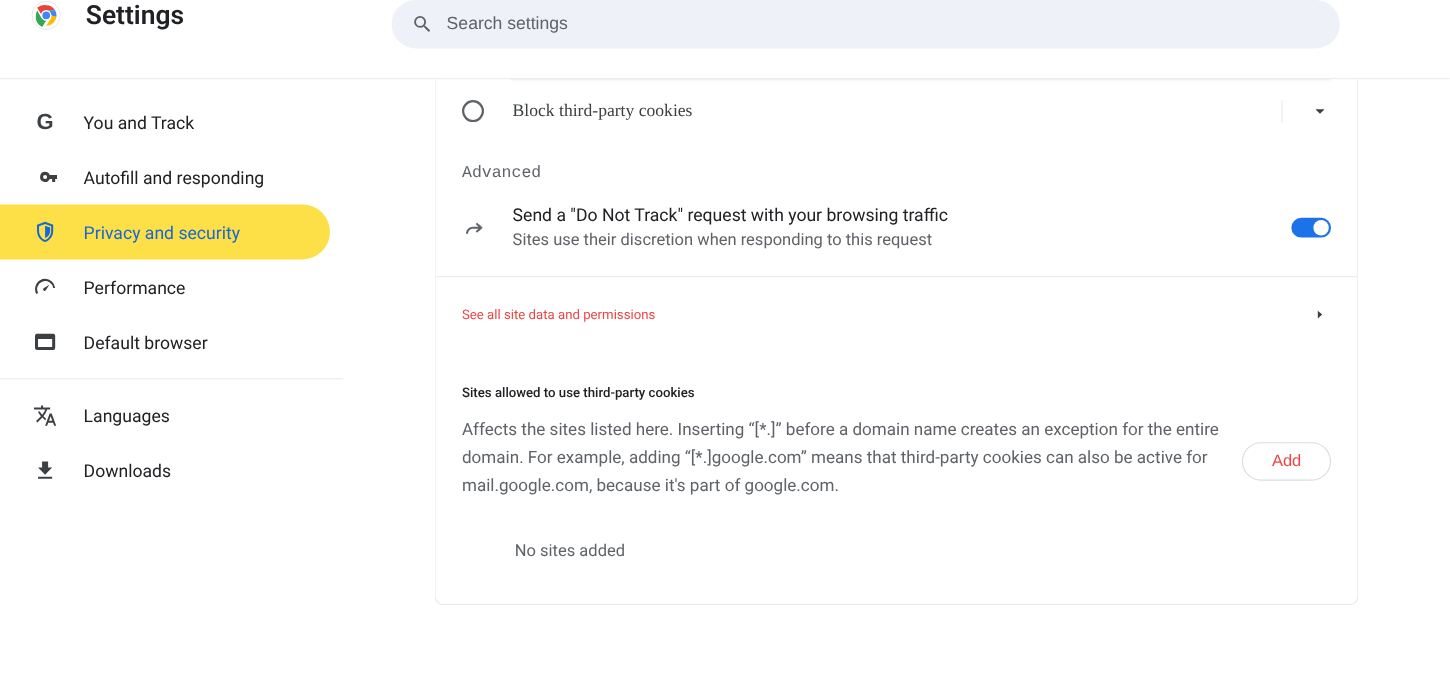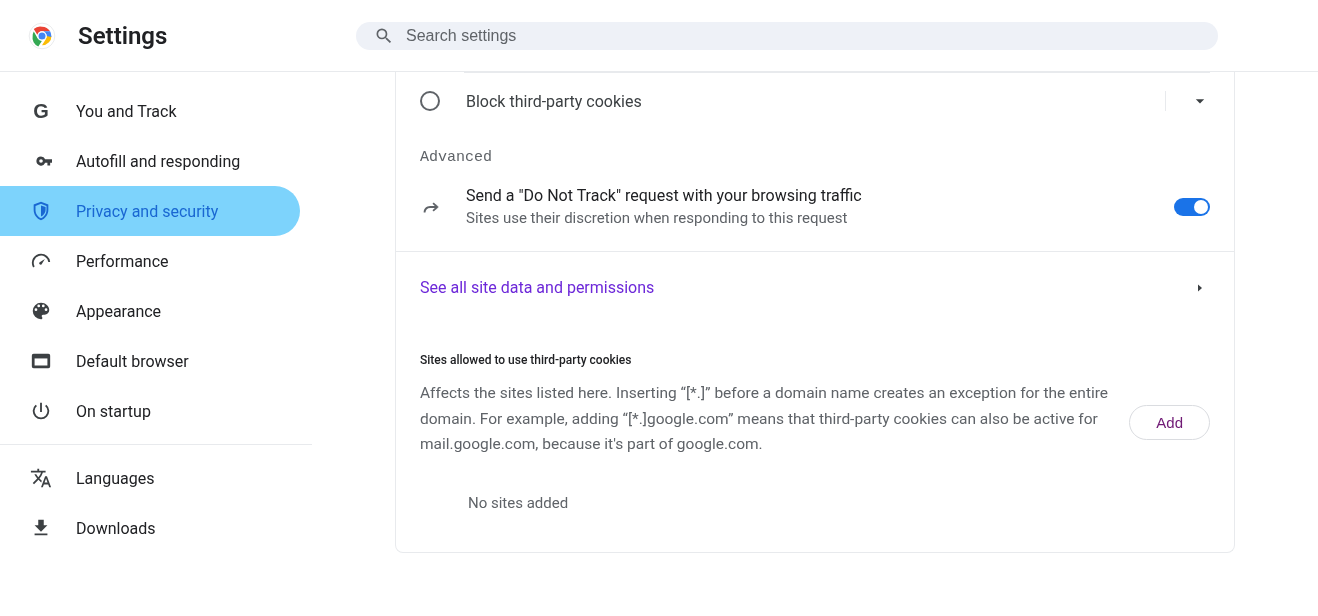--- a/index.html
+++ b/index.html
@@ -9,40 +9,39 @@
     color: #202124;
     background: #fff;
     width: 1318px;
     height: 616px;
     overflow: hidden;
   }
   .header {
     height: 72px;
     border-bottom: 1px solid #e8eaed;
     display: flex;
-    align-items: center;
     padding: 0 20px;
     position: relative;
   }
   .chrome-logo {
     width: 28px;
     height: 28px;
     margin-left: 8px;
   }
   .header-title {
     font-size: 24px;
     font-weight: 600;
     margin-left: 22px;
     color: #202124;
   }
   .search-container {
     position: absolute;
     left: 356px;
     right: 100px;
-    height: 28px;
+    height: 44px;
     background: #eef1f7;
     border-radius: 22px;
     display: flex;
     align-items: center;
     padding: 0 18px;
   }
   .search-icon-svg {
     width: 20px;
     height: 20px;
     fill: #5f6368;
@@ -80,21 +79,21 @@
     display: flex;
     align-items: center;
     padding-left: 30px;
     margin: 0 12px 0 0;
     border-radius: 0 25px 25px 0;
     cursor: pointer;
     font-size: 16px;
     color: #202124;
   }
   .sidebar-item.active {
-    background: #7dd3fc;
+    background: #fde047;
     color: #1967d2;
   }
   .sidebar-item .icon-slot {
     width: 22px;
     height: 22px;
     margin-right: 24px;
     display: flex;
     align-items: center;
     justify-content: center;
     flex-shrink: 0;
@@ -123,21 +122,21 @@
     border-top: none;
     border-radius: 0 0 8px 8px;
     padding-bottom: 40px;
   }
   .option-row {
     display: flex;
     align-items: center;
     padding: 18px 24px 18px 24px;
     position: relative;
   }
-  .option-row.sub { padding-left: 24px; }
+  .option-row.sub { padding-left: 24px; font-family: Liberation Serif, serif; }
   .radio-circle {
     width: 20px;
     height: 20px;
     border: 2px solid #5f6368;
     border-radius: 50%;
     margin-right: 26px;
     flex-shrink: 0;
   }
   .option-label {
     font-size: 16px;
@@ -192,22 +191,22 @@
     width: 14px;
     height: 14px;
     background: #fff;
     border-radius: 50%;
   }
   .link-row {
     display: flex;
     align-items: center;
     padding: 26px 24px;
     cursor: pointer;
-    font-size: 16px;
-    color: #6d28d9;
+    font-size: 12px;
+    color: #ef4444;
     justify-content: center;
   }
   .link-row .arrow {
     margin-left: auto;
     width: 16px; height:16px;
     display:flex;align-items:center;
   }
   .link-row .arrow svg { fill:#3c4043; width:12px;height:12px; }
   .section-title-dark {
     font-size: 12px;
@@ -223,21 +222,21 @@
   .allow-desc {
     font-size: 15.5px;
     color: #5f6368;
     line-height: 1.65;
     flex: 1;
     padding-right: 20px;
   }
   .add-btn {
     border: 1px solid #dadce0;
     background: #fff;
-    color: #701a75;
+    color: #ef4444;
     font-size: 15px;
     font-weight: 500;
     padding: 8px 26px;
     border-radius: 20px;
     cursor: pointer;
     margin-top: 6px;
     flex-shrink: 0;
   }
   .no-sites {
     font-size: 15px;
@@ -299,42 +298,26 @@
         <span class="icon-slot">
             <svg viewBox="0 0 24 24">
               <path d="M12 4a10 10 0 0 0-8.66 15l1.73-1A8 8 0 1 1 20 13h2A10 10 0 0 0 12 4zm4.24 5.76-5.66 3.54a1.5 1.5 0 1 0 2.12 2.12l3.54-5.66z"></path>
             </svg>
           </span>
         <span>Performance</span>
       </div>
       <div class="sidebar-item">
         <span class="icon-slot">
             <svg viewBox="0 0 24 24">
-              <path d="M12 3a9 9 0 0 0 0 18c.83 0 1.5-.67 1.5-1.5 0-.39-.15-.74-.39-1.01a1.5 1.5 0 0 1 1.11-2.49H16a5 5 0 0 0 5-5c0-4.42-4.03-8-9-8zM6.5 12a1.5 1.5 0 1 1 0-3 1.5 1.5 0 0 1 0 3zm3-4a1.5 1.5 0 1 1 0-3 1.5 1.5 0 0 1 0 3zm5 0a1.5 1.5 0 1 1 0-3 1.5 1.5 0 0 1 0 3zm3 4a1.5 1.5 0 1 1 0-3 1.5 1.5 0 0 1 0 3z"></path>
-            </svg>
-          </span>
-        <span>Appearance</span>
-      </div>
-      <div class="sidebar-item">
-        <span class="icon-slot">
-            <svg viewBox="0 0 24 24">
               <path d="M3 5h18v14H3V5zm2 4v8h14V9H5zm0-2h14V7H5v0z"></path>
               <rect x="3" y="5" width="18" height="14" rx="1" fill="none" stroke="#3c4043" stroke-width="2"></rect>
               <rect x="3" y="5" width="18" height="4" fill="#3c4043"></rect>
             </svg>
           </span>
         <span>Default browser</span>
-      </div>
-      <div class="sidebar-item">
-        <span class="icon-slot">
-            <svg viewBox="0 0 24 24">
-              <path d="M13 3h-2v10h2V3zm4.83 2.17-1.42 1.42A7 7 0 1 1 7.6 6.6L6.17 5.17a9 9 0 1 0 11.66 0z"></path>
-            </svg>
-          </span>
-        <span>On startup</span>
       </div>
       <div class="sidebar-divider"></div>
       <div class="sidebar-item">
         <span class="icon-slot">
             <svg viewBox="0 0 24 24">
               <path d="M12.87 15.07 10.33 12.56l.03-.03A17.52 17.52 0 0 0 14.07 6H17V4h-7V2H8v2H1v2h11.17a15.6 15.6 0 0 1-3.07 5.1A15.57 15.57 0 0 1 6.85 8H4.77a17.45 17.45 0 0 0 3.06 4.56L3 17.4 4.41 18.8l4.83-4.83 3 3 .63-1.9zM18.5 10h-2L12 22h2l1.12-3h4.75L21 22h2l-4.5-12zm-2.62 7 1.62-4.33L19.12 17h-3.24z"></path>
             </svg>
           </span>
         <span>Languages</span>
       </div>

